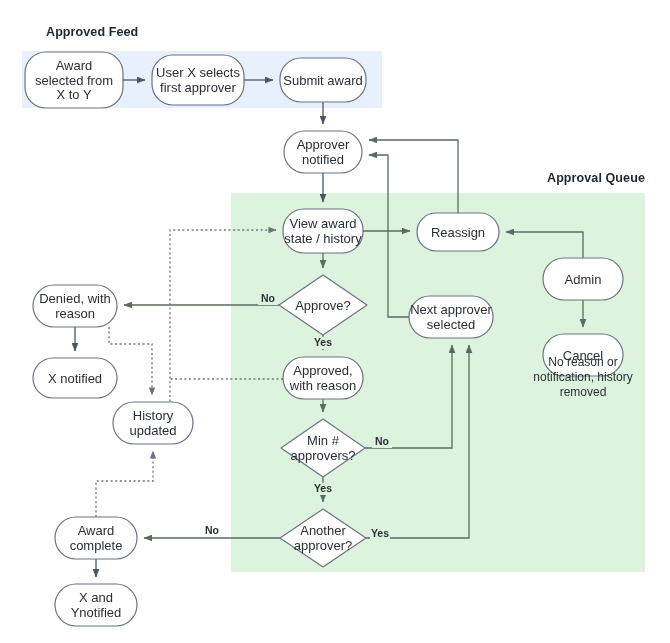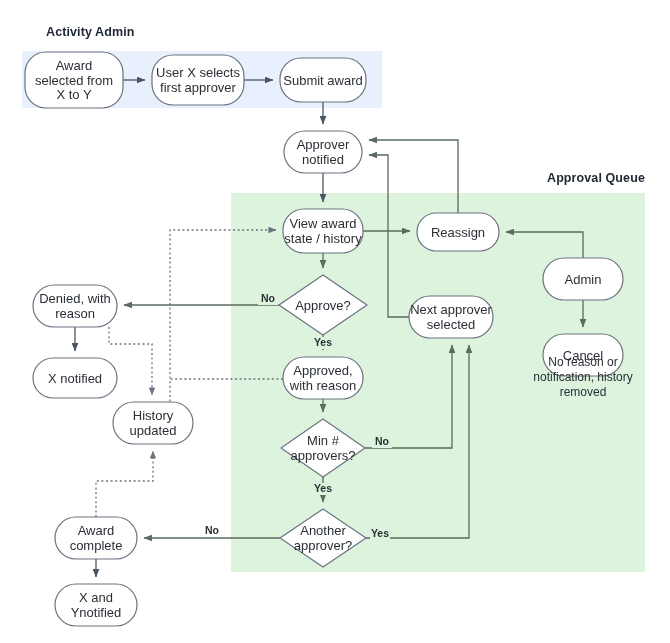--- a/index.html
+++ b/index.html
@@ -9,21 +9,21 @@
   .zone-label{position:absolute;font-weight:bold;font-size:12.5px;color:#1f2733;letter-spacing:.1px;}
   .node-text{font-size:13px;fill:#2a2f36;}
   .edge-label{font-size:10.5px;font-weight:bold;fill:#2a2f36;}
   .note-text{font-size:12px;fill:#2a2f36;}
 </style>
 </head>
 <body>
 
 <div id="stage">
 
-  <div class="zone-label" id="lbl-activity" style="left: 46px; top: 25px;">Activity Admin</div>
+  <div class="zone-label" id="lbl-activity" style="left: 46px; top: 25px;">Approved Feed</div>
   <div class="zone-label" id="lbl-queue" style="left: 547px; top: 171px; text-align: right;">Approval Queue</div>
 
   <svg id="diagram" viewBox="0 0 670 643">
     <defs>
       <marker id="arw" markerWidth="9" markerHeight="7" refX="8.4" refY="3.5" orient="auto" markerUnits="userSpaceOnUse">
         <path d="M0,0 L9,3.5 L0,7 z" fill="#4b5563"></path>
       </marker>
       <marker id="arwg" markerWidth="9" markerHeight="7" refX="8.4" refY="3.5" orient="auto" markerUnits="userSpaceOnUse">
         <path d="M0,0 L9,3.5 L0,7 z" fill="#5a6b5f"></path>
       </marker>

